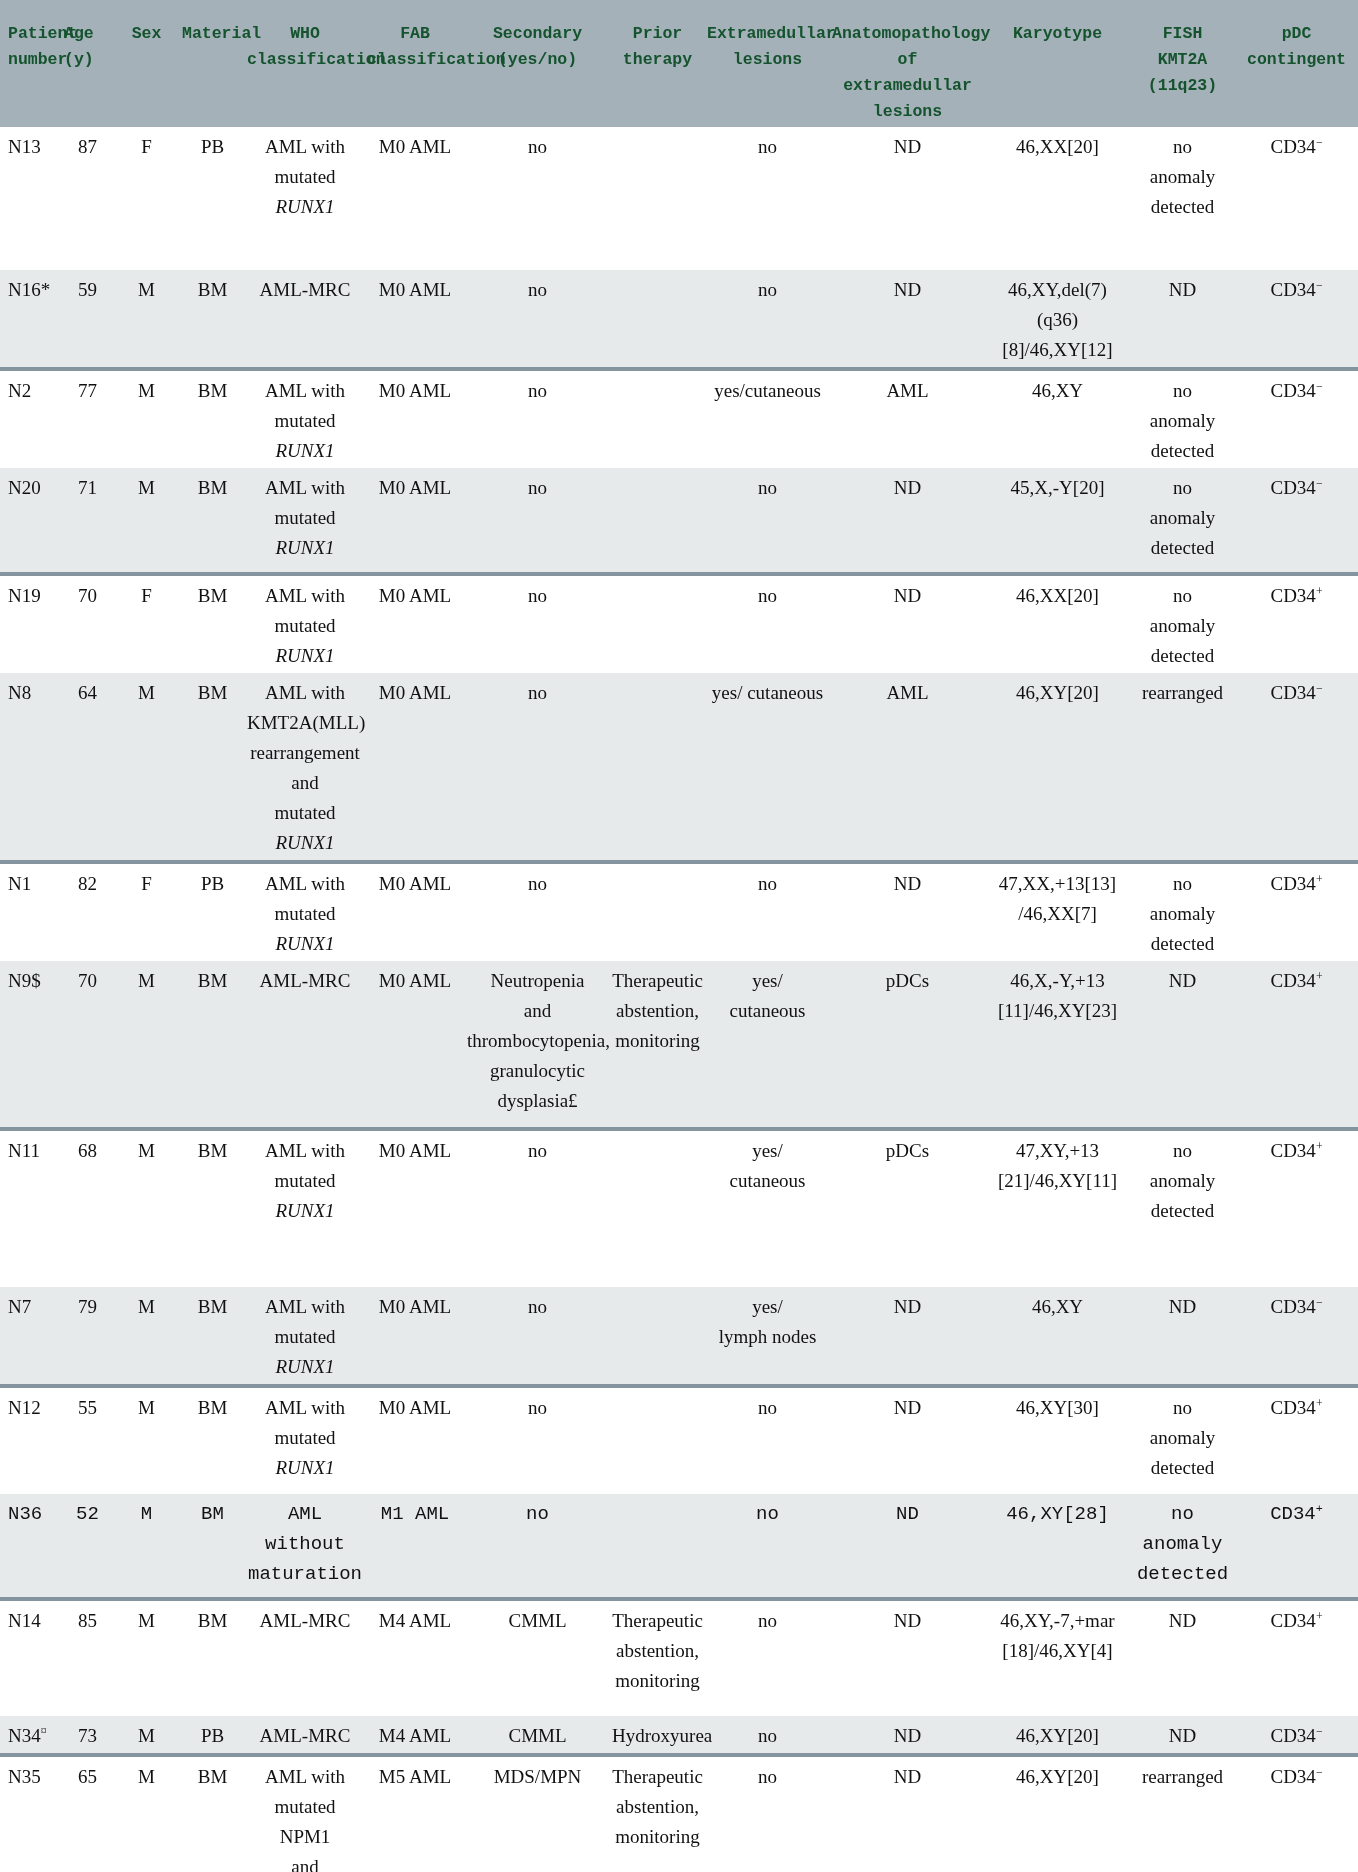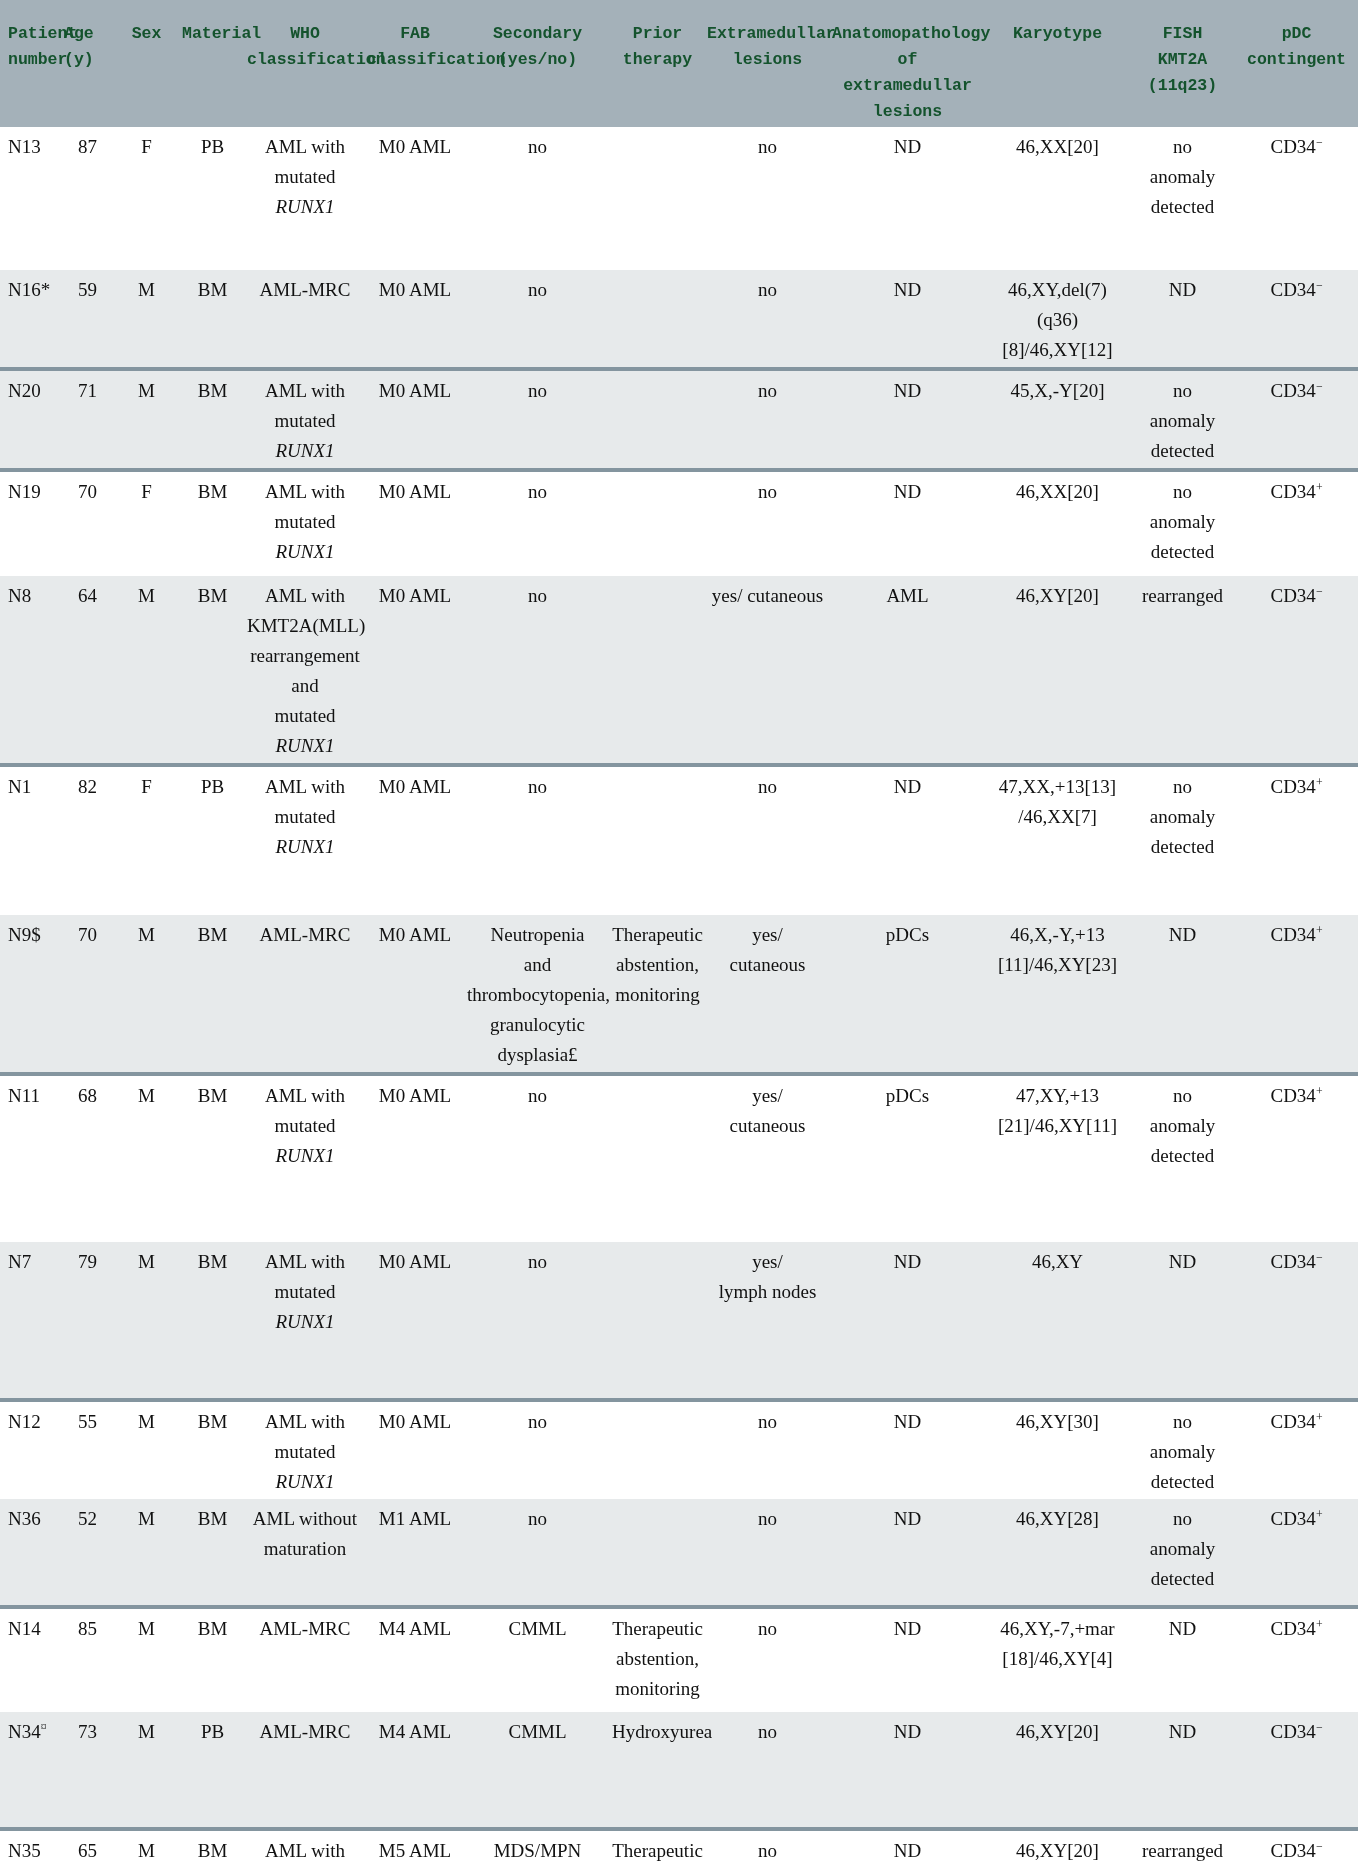--- a/index.html
+++ b/index.html
@@ -52,21 +52,21 @@
   tbody tr:nth-child(2){height:95px;}
   tbody tr:nth-child(3){height:84px;}
   tbody tr:nth-child(4){height:106px;}
   tbody tr:nth-child(5){height:98px;padding-left:22px;}
   tbody tr:nth-child(6){height:150px;}
   tbody tr:nth-child(7){height:96px;}
   tbody tr:nth-child(8){height:168px;}
   tbody tr:nth-child(9){height:158px;}
   tbody tr:nth-child(10){height:98px;}
   tbody tr:nth-child(11){height:108px;}
-  tbody tr:nth-child(12){height:105px;}
+  tbody tr:nth-child(12){height:105px;font-family:Liberation Mono, monospace;}
   tbody tr:nth-child(13){height:117px;}
   tbody tr:nth-child(14){height:38px;}
   tbody tr:nth-child(15){height:125px;}
   sup{font-size:0.62em;vertical-align:super;line-height:0;}
   i{font-style:italic;}
 </style>
 </head>
 <body>
 
 <div class="page">
@@ -127,20 +127,35 @@
           <td class="c4">AML-MRC</td>
           <td class="c5">M0 AML</td>
           <td class="c6">no</td>
           <td class="c7"></td>
           <td class="c8">no</td>
           <td class="c9">ND</td>
           <td class="c10">46,XY,del(7)<br>(q36)[8]/46,XY[12]</td>
           <td class="c11">ND</td>
           <td class="c12">CD34<sup>−</sup></td>
         </tr>
+        <tr>
+          <td class="c0">N2</td>
+          <td class="c1">77</td>
+          <td class="c2">M</td>
+          <td class="c3">BM</td>
+          <td class="c4">AML with<br>mutated<br><i>RUNX1</i></td>
+          <td class="c5">M0 AML</td>
+          <td class="c6">no</td>
+          <td class="c7"></td>
+          <td class="c8">yes/cutaneous</td>
+          <td class="c9">AML</td>
+          <td class="c10">46,XY</td>
+          <td class="c11">no<br>anomaly<br>detected</td>
+          <td class="c12">CD34<sup>−</sup></td>
+        </tr>
         <tr class="shaded">
           <td class="c0">N20</td>
           <td class="c1">71</td>
           <td class="c2">M</td>
           <td class="c3">BM</td>
           <td class="c4">AML with<br>mutated<br><i>RUNX1</i></td>
           <td class="c5">M0 AML</td>
           <td class="c6">no</td>
           <td class="c7"></td>
           <td class="c8">no</td>

